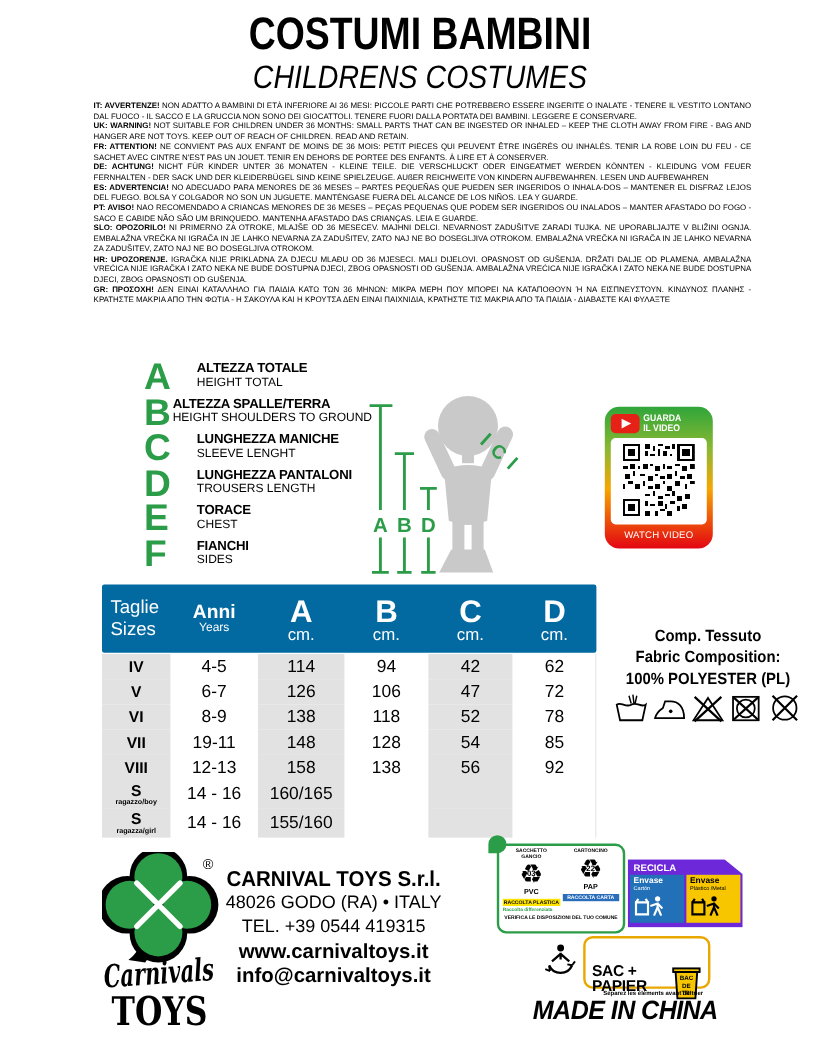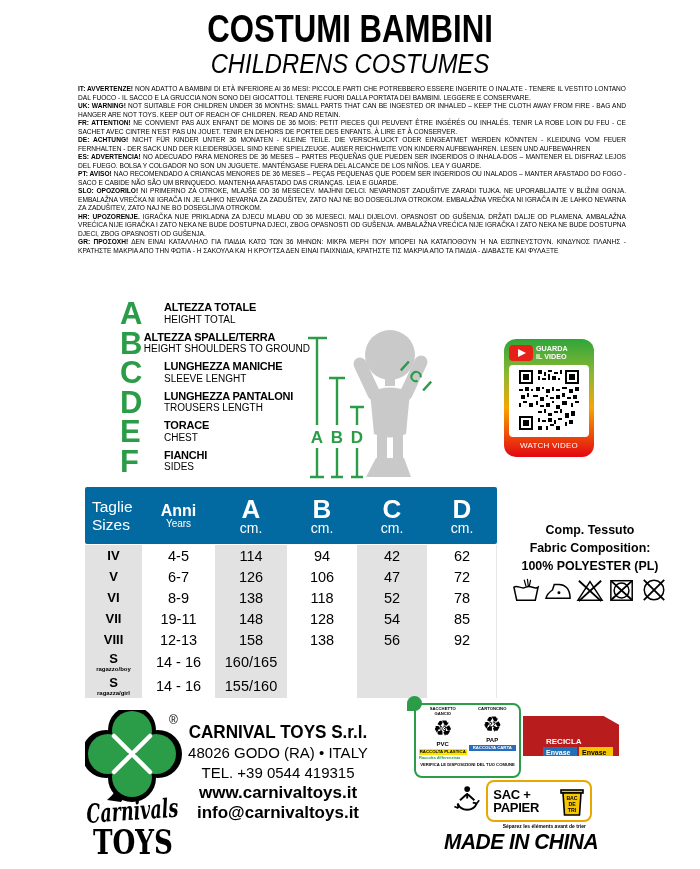--- a/index.html
+++ b/index.html
@@ -79,36 +79,36 @@
   .loop{position:relative;height:24px;margin-top:1px}
   .loop .glyph{font-size:22px;line-height:24px}
   .loop .num{position:absolute;left:0;right:0;top:8px;font-weight:bold;font-size:6.5px}
   .mat{font-weight:bold;font-size:6px;line-height:6px}
   .band-y{background:#FFE400;font-weight:bold;font-size:4.3px;line-height:6px;margin-top:2px}
   .band-b{background:#2A6EBB;color:#fff;font-weight:bold;font-size:4.3px;line-height:6px;margin-top:2px}
   .band-sub{color:#2B9C47;font-weight:bold;font-size:4px;line-height:5px;text-align:left}
   .it-foot{font-weight:bold;font-size:4.2px;line-height:5px;margin-top:2px}
 
   
-  .recicla{position:absolute;left:523px;top:716px;width:96px;height:39px;background:#b91c1c;
-     clip-path:polygon(0 0,84% 0,100% 22%,100% 100%,0 100%);padding:20px}
+  .recicla{position:absolute;left:523px;top:716px;width:96px;height:57px;background:#6d28d9;
+     clip-path:polygon(0 0,84% 0,100% 22%,100% 100%,0 100%);padding:2px}
   .rec-title{color:#fff;font-weight:bold;font-size:8px;line-height:11px;padding-left:3px}
   .rec-panels{display:flex;gap:2px}
   .panel{width:45px;height:40px;padding:2px 3px}
   .panel.blue{background:#2170B8;color:#fff}
   .panel.yellow{background:#F7C600;color:#000}
   .p-l1{font-weight:bold;font-size:7px;line-height:7px}
   .p-l2{font-size:4.6px;line-height:5px}
   .bin-icon{margin-top:3px}
 
   
   .frsort{position:absolute;left:452px;top:780px;width:140px}
   .fr-row{display:flex;align-items:center;gap:4px}
-  .sacbox{border:2.5px solid #E9A800;border-radius:8px;background:#fff;display:flex;align-items:center;
-     gap:20px;padding:8px 5px;height:42px}
+  .sacbox{border:2.5px solid #E9A800;border-radius:8px;background:#fff;display:flex;
+     gap:20px;padding:20px 5px;height:42px}
   .sac-txt{font-weight:bold;font-size:13px;line-height:13px;letter-spacing:-.3px}
   .fr-foot{font-weight:bold;font-size:5px;text-align:right;margin-top:1px;padding-right:6px}
 
   .madein{position:absolute;left:444px;top:829px;font-size:22px;font-weight:bold;font-style:italic;
      letter-spacing:-.5px;transform:scaleX(.95);transform-origin:left}
 </style>
 </head>
 <body>
 
 <div id="page">

